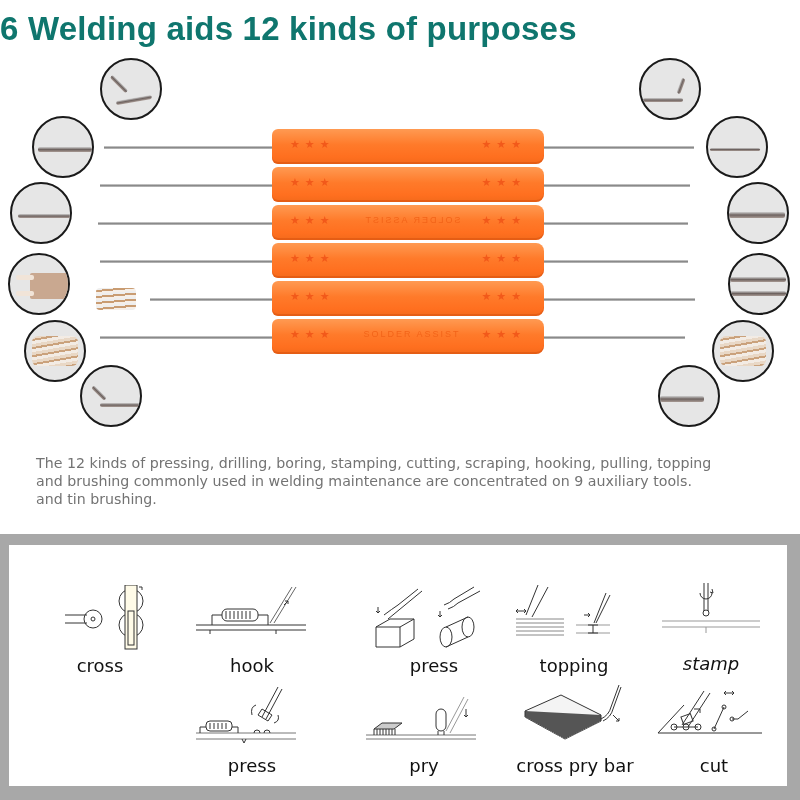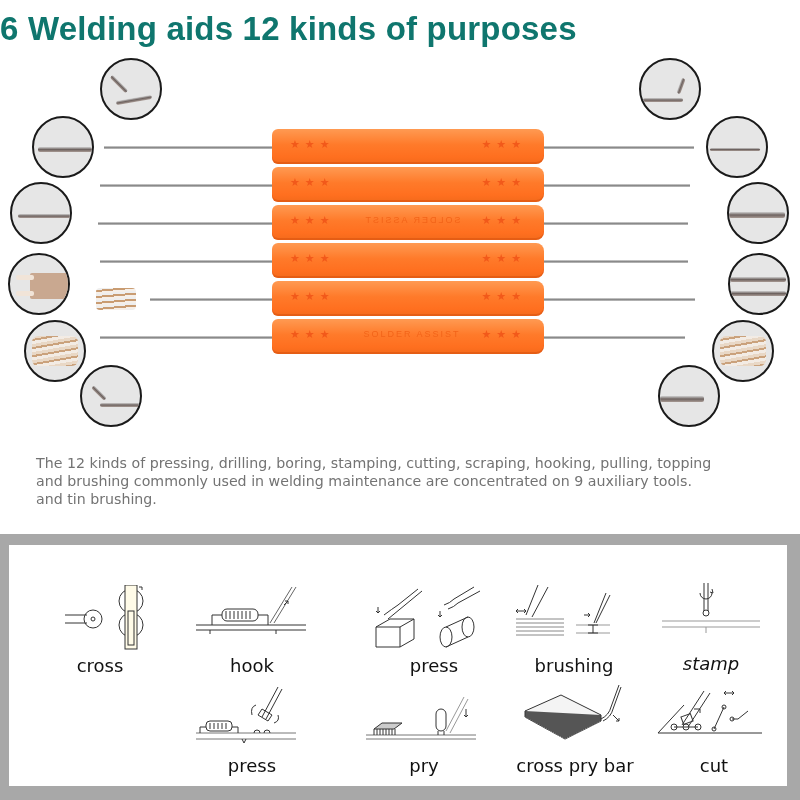--- a/index.html
+++ b/index.html
@@ -165,21 +165,21 @@
     <div class="use" style="left:500px;top:40px;width:130px;">
       <svg width="120" height="68" viewBox="0 0 120 68" fill="none" stroke="#333" stroke-width="1">
         <path d="M2 34 h48 M2 38 h48 M2 42 h48 M2 46 h48 M2 50 h48" stroke="#888"></path>
         <path d="M12 30 L24 0 M18 32 L34 2"></path>
           <path d="M2 26 h10 M4 24 l-2 2 l2 2 M10 24 l2 2 l-2 2"></path>
         <path d="M62 40 h34 M62 48 h34" stroke="#999"></path>
         <path d="M74 40 h10 M79 40 v8 M74 48 h10"></path>
         <path d="M80 38 L92 8 M82 38 L96 10"></path>
         <path d="M70 30 h6 l-2 -2 m2 2 l-2 2"></path>
       </svg>
-      <span class="label">brushing</span>
+      <span class="label">topping</span>
     </div>
 
     <div class="use" style="left:642px;top:38px;width:120px;font-style:italic;">
       <svg width="110" height="68" viewBox="0 0 110 68" fill="none" stroke="#333" stroke-width="1">
         <path d="M6 38 h98 M6 44 h98" stroke="#999"></path>
         <path d="M48 0 v28 M52 0 v28"></path>
           <circle cx="50" cy="30" r="3"></circle>
         <path d="M44 10 a6 6 0 0 0 12 0"></path>
           <path d="M56 6 l1 4 l-3 -1"></path>
         <path d="M50 44 v6" stroke="#999"></path>

